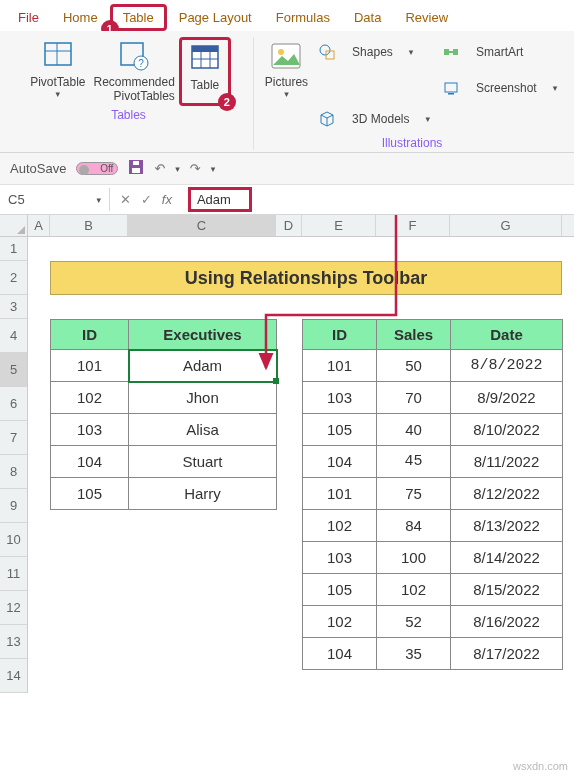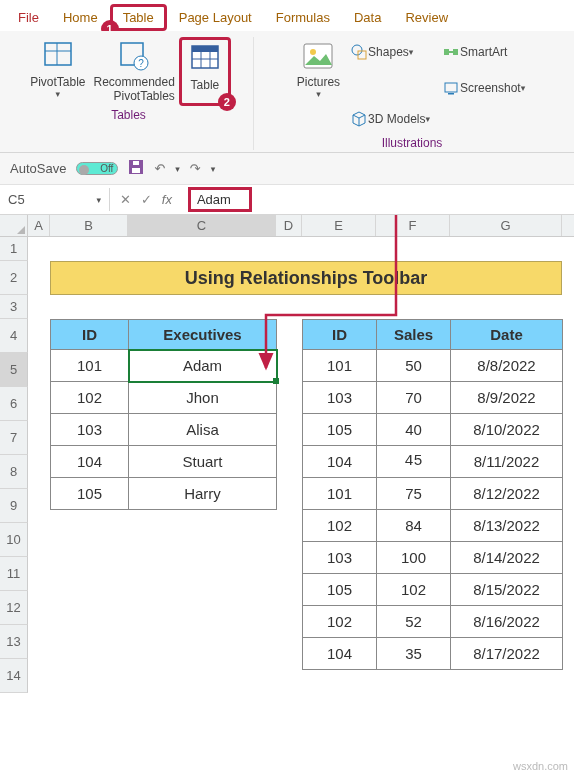--- a/index.html
+++ b/index.html
@@ -78,57 +78,57 @@
   }
   .rib-btn .icon-box {
     width: 34px; height: 34px;
     display: flex; align-items: center; justify-content: center;
     margin-bottom: 2px;
   }
   .rib-label { line-height: 1.2; text-align: right; }
   .drop-caret { font-size: 9px; color: #555; margin-top: 0px; }
   .group-label {
     font-size: 12px;
-    color: #701a75;
+    color: #8b5cf6;
     padding: 2px 0 0 0;
     text-align: center;
     width: 100%;
   }
   .table-btn {
     border: 3px solid #c02045;
     border-radius: 4px;
     padding: 2px 6px 4px 6px;
   }
   .illus-col {
     display: flex;
     flex-direction: column;
     justify-content: space-between;
     padding: 4px 6px;
     font-size: 12px;
     color: #444;
   }
-  .illus-row { display: flex; align-items: center; gap: 0; padding: 2px 0; }
+  .illus-row { display: flex; align-items: center; gap: 16px; padding: 2px 0; }
   .illus-row .ic { width: 18px; height: 18px; display:inline-flex; align-items:center; justify-content:center; }
   
   .qat {
     display: flex;
     align-items: center;
     gap: 10px;
     padding: 6px 10px;
     background: #f6f6f6;
     border-bottom: 1px solid #e2e2e2;
     font-size: 13px;
     color: #555;
   }
   .autosave-toggle {
     border: 1px solid #999;
     border-radius: 10px;
     padding: 0 4px 0 12px;
     font-size: 10px;
-    background: #5eead4;
+    background: #f9a8d4;
     position: relative;
     width: 42px;
     text-align: right;
   }
   .autosave-toggle::before {
     content: "";
     position: absolute;
     left: 2px; top: 2px;
     width: 10px; height: 10px;
     border-radius: 50%;
@@ -220,21 +220,21 @@
     border-collapse: collapse;
     font-size: 15px;
     background: #fff;
   }
   table.dt th, table.dt td {
     border: 1px solid #888;
     text-align: center;
     padding: 6px 0;
   }
   table.dt th {
-    background: #7dd3fc;
+    background: #86efac;
     font-weight: bold;
   }
   .sel-cell {
     outline: 2px solid #1a7f37;
     outline-offset: -1px;
     position: relative;
   }
   .sel-cell::after {
     content: "";
     position: absolute;
@@ -480,21 +480,21 @@
         <tr>
       <th style="width:74px">ID</th>
       <th style="width:74px">Sales</th>
       <th style="width:112px">Date</th>
     </tr>
       </thead>
     <tbody id="t2body">
         <tr>
           <td style="height: 32px;">101</td>
           <td style="height: 32px;">50</td>
-          <td style="height: 32px;">8/8/2022</td>
+          <td style="height: 32px; font-family: Liberation Mono, monospace;">8/8/2022</td>
         </tr>
         <tr>
           <td style="height: 32px;">103</td>
           <td style="height: 32px;">70</td>
           <td style="height: 32px;">8/9/2022</td>
         </tr>
         <tr>
           <td style="height: 32px;">105</td>
           <td style="height: 32px;">40</td>
           <td style="height: 32px;">8/10/2022</td>

